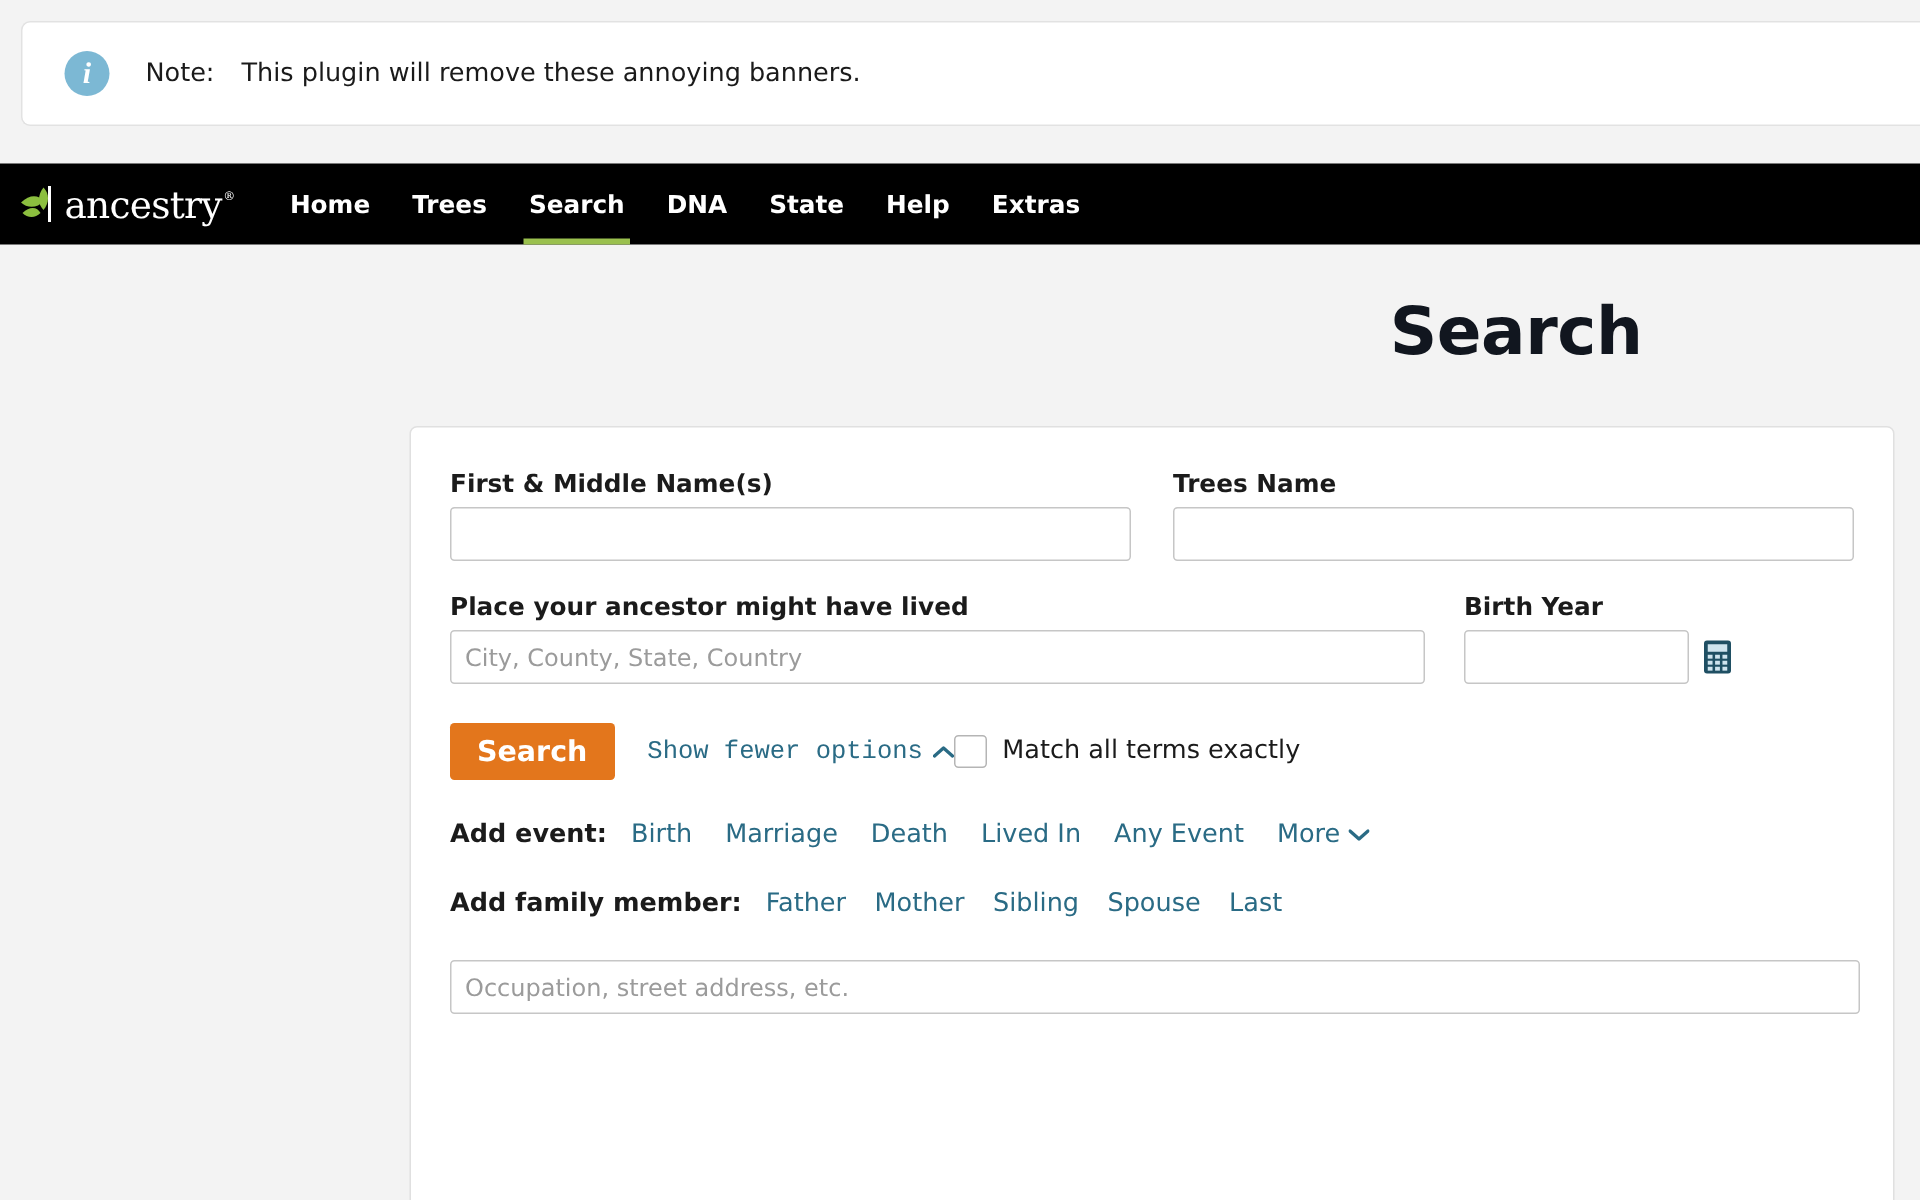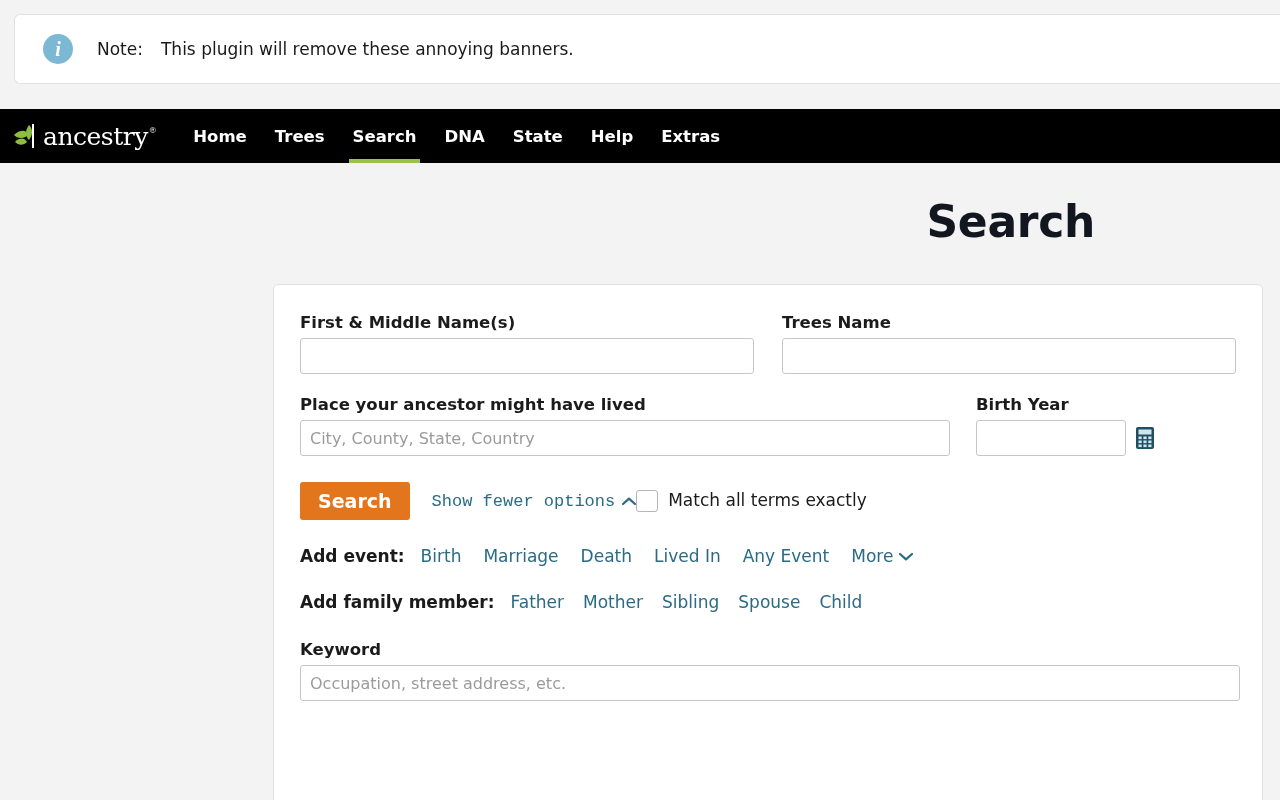--- a/index.html
+++ b/index.html
@@ -410,21 +410,20 @@
       </svg>
     </a>
   </div>
 
   <div class="link-row family">
     <span class="link-row-label">Add family member:</span>
     <a class="inline-link">Father</a>
     <a class="inline-link">Mother</a>
     <a class="inline-link">Sibling</a>
     <a class="inline-link">Spouse</a>
-    <a class="inline-link">Child</a>
+    <a class="inline-link">Last</a>
   </div>
 
   <div class="keyword-block">
-    <label class="field-label">Keyword</label>
     <input class="text-input" type="text" value="" placeholder="Occupation, street address, etc." style="">
   </div>
 
 </div>
 
 </body></html>

